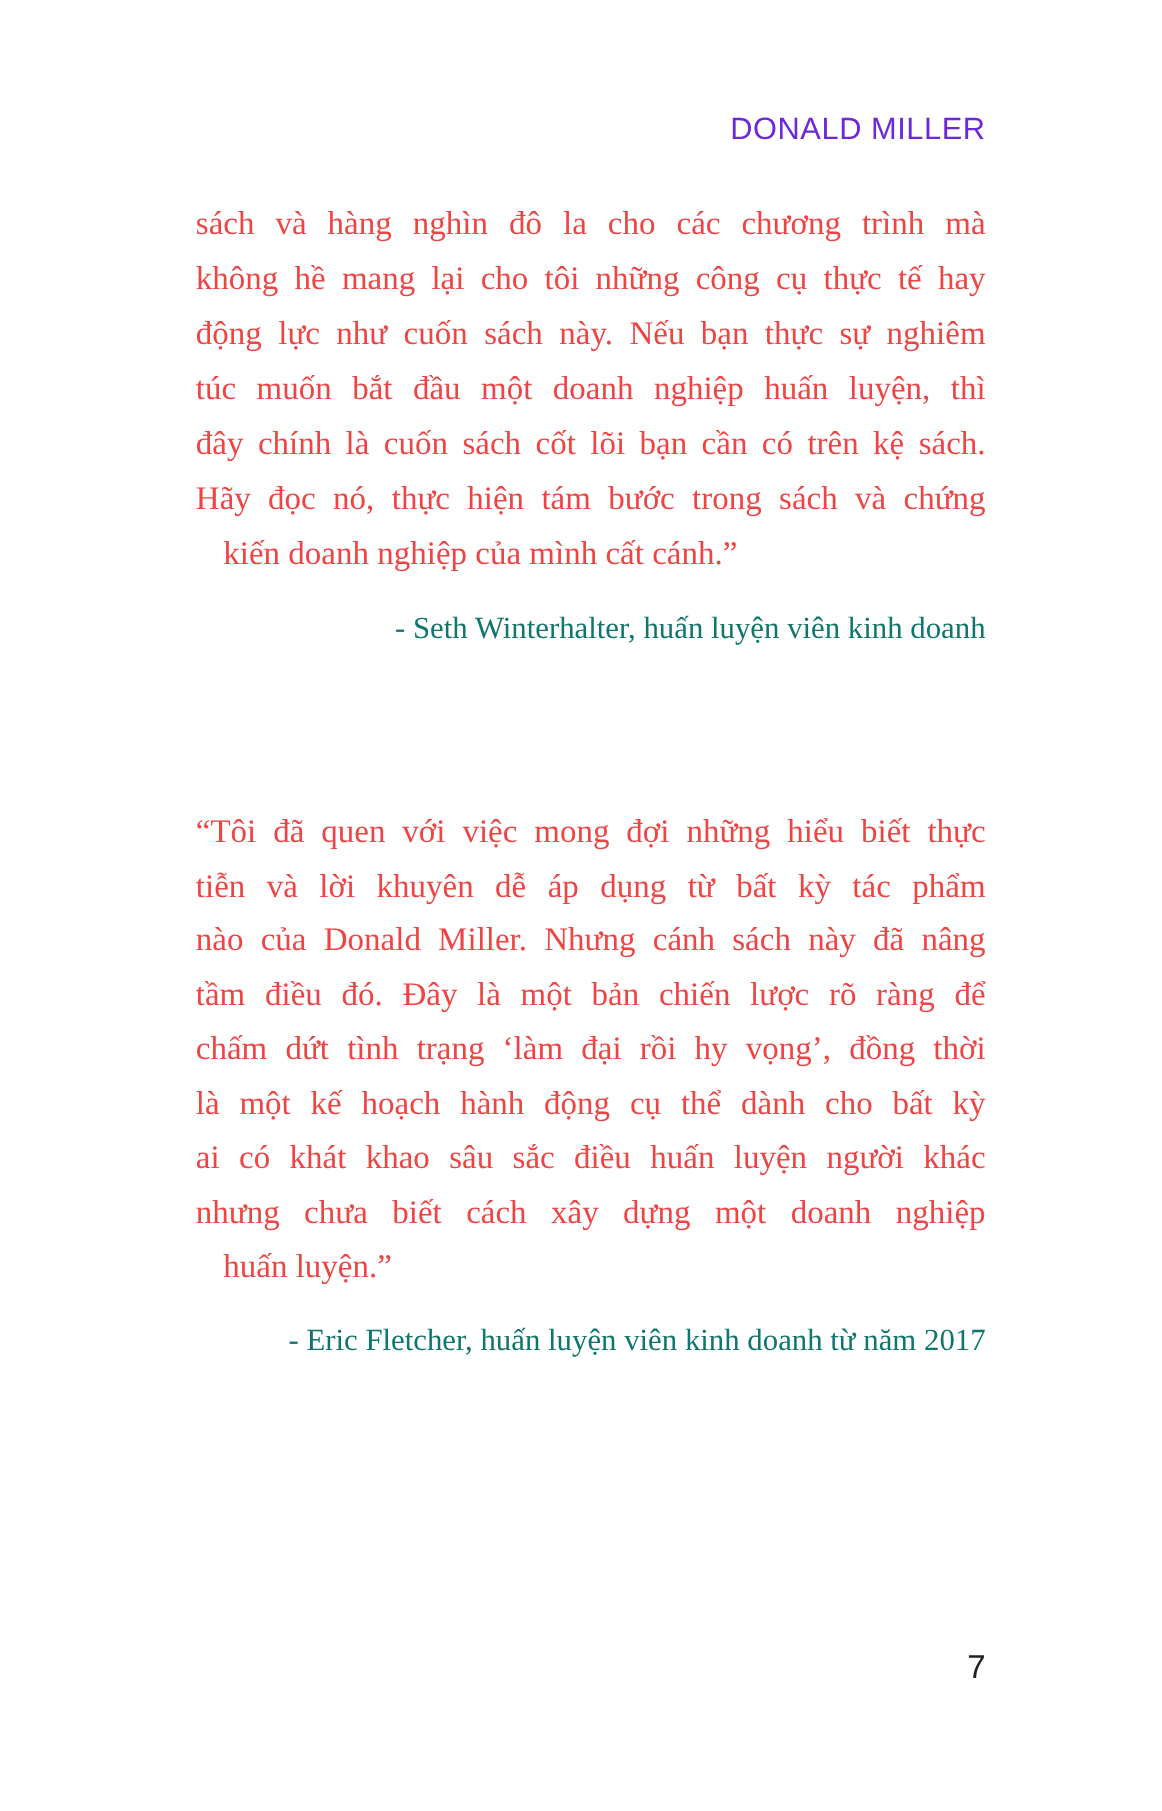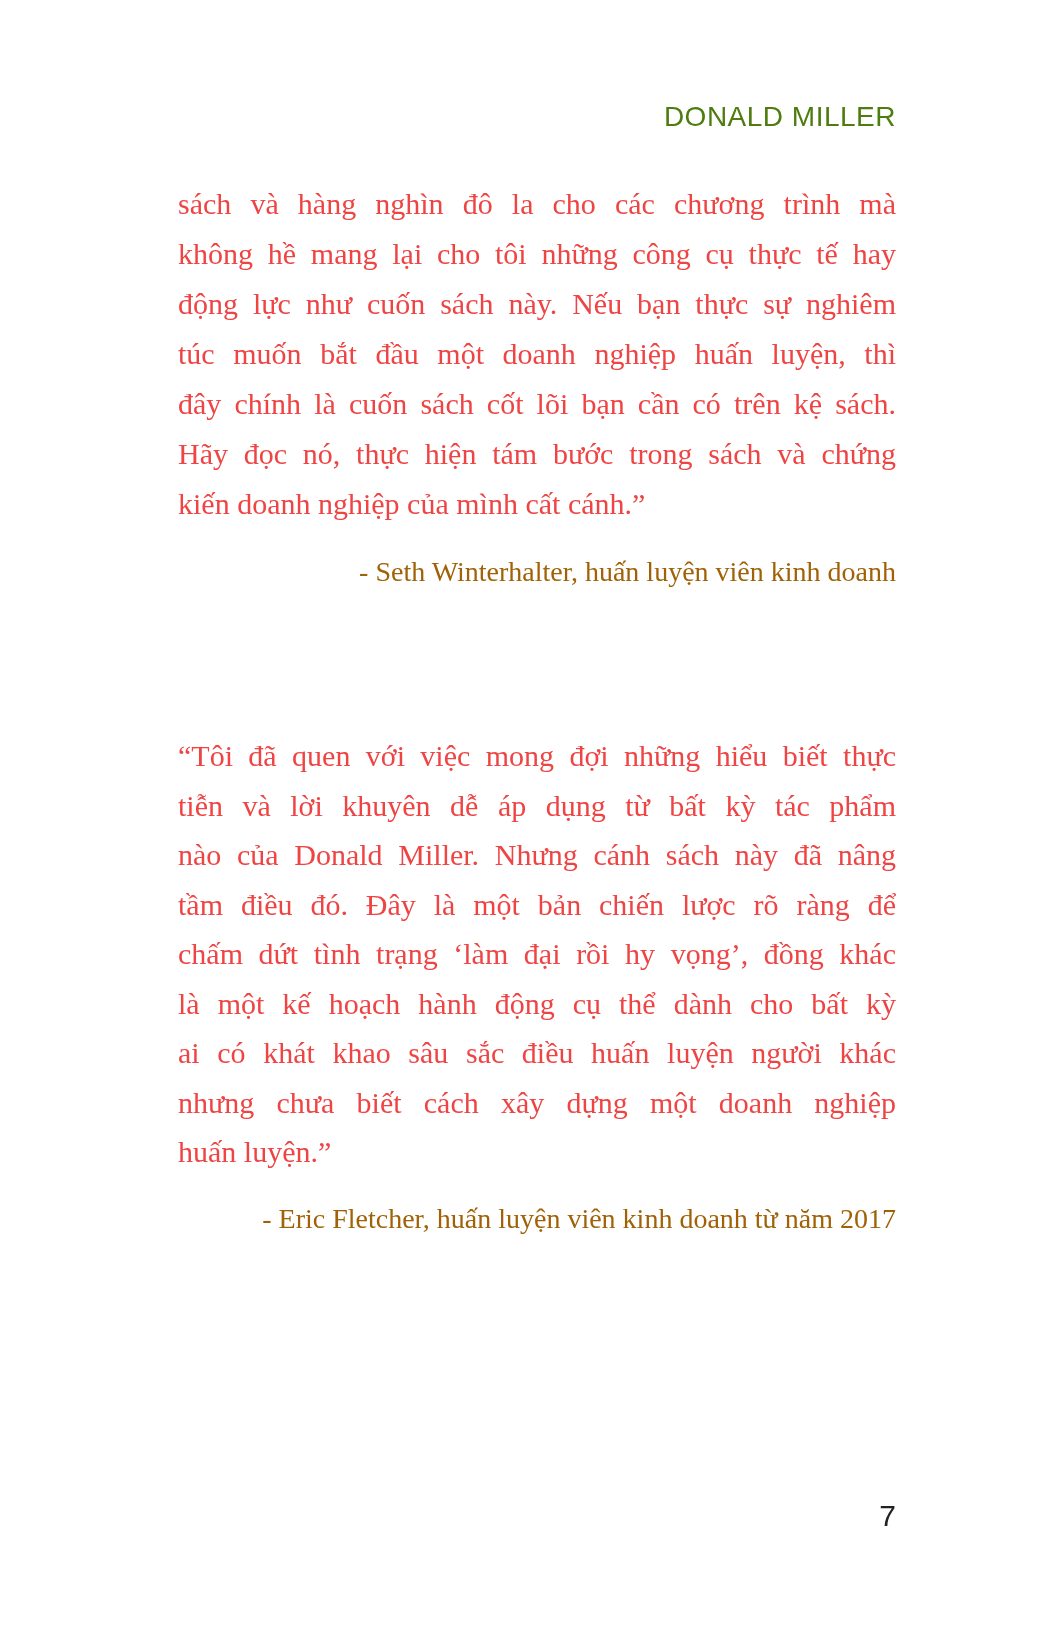--- a/index.html
+++ b/index.html
@@ -18,21 +18,21 @@
   .running-header {
     position: absolute;
     left: 178px;
     width: 718px;
     top: 100px;
     text-align: right;
     font-family: "Liberation Sans", sans-serif;
     font-size: 28px;
     line-height: 34px;
     letter-spacing: 0.5px;
-    color: #4d7c0f;
+    color: #6d28d9;
   }
   .body-block {
     position: absolute;
     left: 178px;
     width: 718px;
     font-family: "Liberation Serif", serif;
     font-size: 30px;
     color: #ef4444;
   }
   .quote-block .line {
@@ -40,32 +40,33 @@
     text-align: justify;
     text-align-last: justify;
     white-space: normal;
   }
   .quote-block.lh495 .line {
     line-height: 49.5px;
   }
   .quote-block .line.last {
     text-align: left;
     text-align-last: left;
+    margin-left: 25px;
   }
   #quote1 { top: 179px; }
   #quote2 { top: 731px; }
   .attribution {
     position: absolute;
     left: 178px;
     width: 718px;
     font-family: "Liberation Serif", serif;
     font-size: 28px;
     line-height: 50px;
     text-align: right;
-    color: #a16207;
+    color: #0f766e;
   }
   #attribution1 { top: 547px; }
   #attribution2 { top: 1194px; }
   .page-number {
     position: absolute;
     left: 178px;
     width: 718px;
     top: 1501px;
     text-align: right;
     font-family: "Liberation Sans", sans-serif;
@@ -93,21 +94,21 @@
 
   <div id="attribution1" class="attribution">
     <div class="attr-line">- Seth Winterhalter, huấn luyện viên kinh doanh</div>
   </div>
 
   <div id="quote2" class="body-block quote-block lh495">
     <div class="line">“Tôi đã quen với việc mong đợi những hiểu biết thực</div>
     <div class="line">tiễn và lời khuyên dễ áp dụng từ bất kỳ tác phẩm</div>
     <div class="line">nào của Donald Miller. Nhưng cánh sách này đã nâng</div>
     <div class="line">tầm điều đó. Đây là một bản chiến lược rõ ràng để</div>
-    <div class="line">chấm dứt tình trạng ‘làm đại rồi hy vọng’, đồng khác</div>
+    <div class="line">chấm dứt tình trạng ‘làm đại rồi hy vọng’, đồng thời</div>
     <div class="line">là một kế hoạch hành động cụ thể dành cho bất kỳ</div>
     <div class="line">ai có khát khao sâu sắc điều huấn luyện người khác</div>
     <div class="line">nhưng chưa biết cách xây dựng một doanh nghiệp</div>
     <div class="line last">huấn luyện.”</div>
   </div>
 
   <div id="attribution2" class="attribution">
     <div class="attr-line">- Eric Fletcher, huấn luyện viên kinh doanh từ năm 2017</div>
   </div>
 

